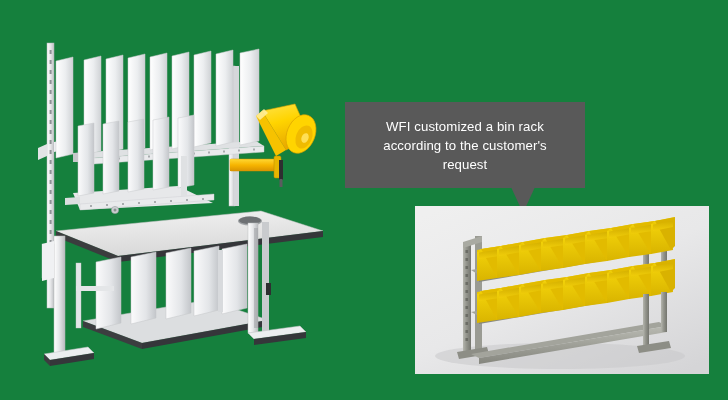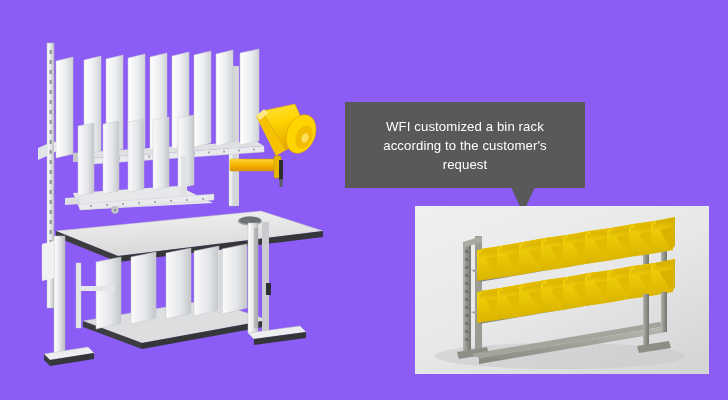--- a/index.html
+++ b/index.html
@@ -14,21 +14,21 @@
     overflow: hidden;
     font-family: "Liberation Sans", sans-serif;
     background: #ffffff;
   }
 
   
   #slide {
     position: absolute;
     left: 0; top: 0;
     width: 728px; height: 400px;
-    background: #8b5cf6;
+    background: #15803d;
   }
 
   
   #workbench {
     position: absolute;
     left: 18px;
     top: 38px;
     width: 325px;
     height: 335px;
   }

